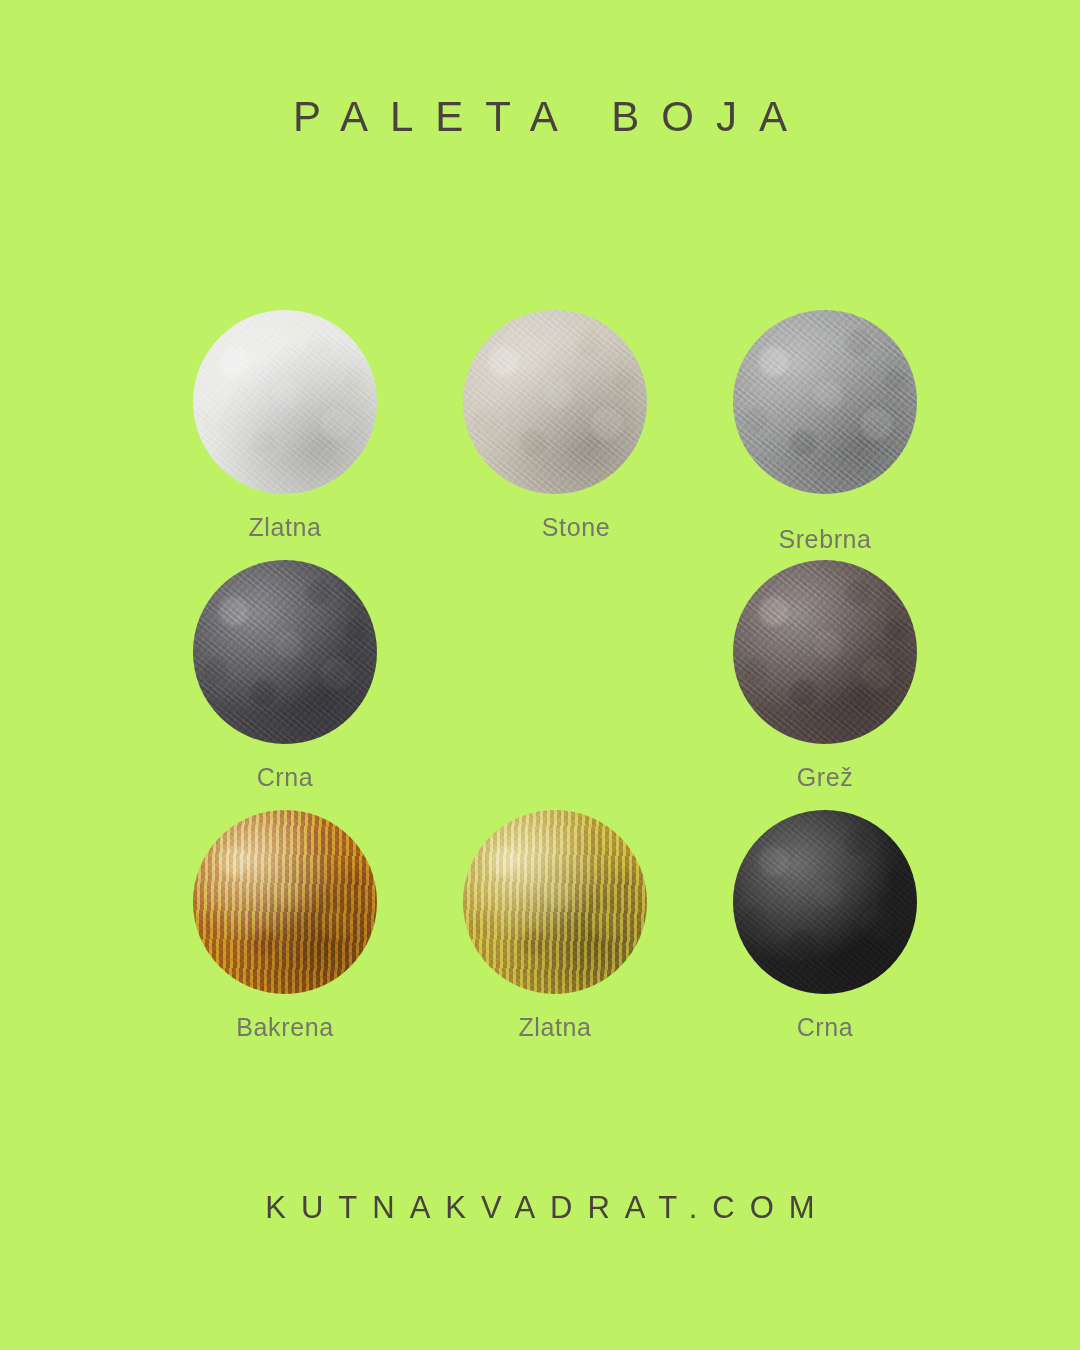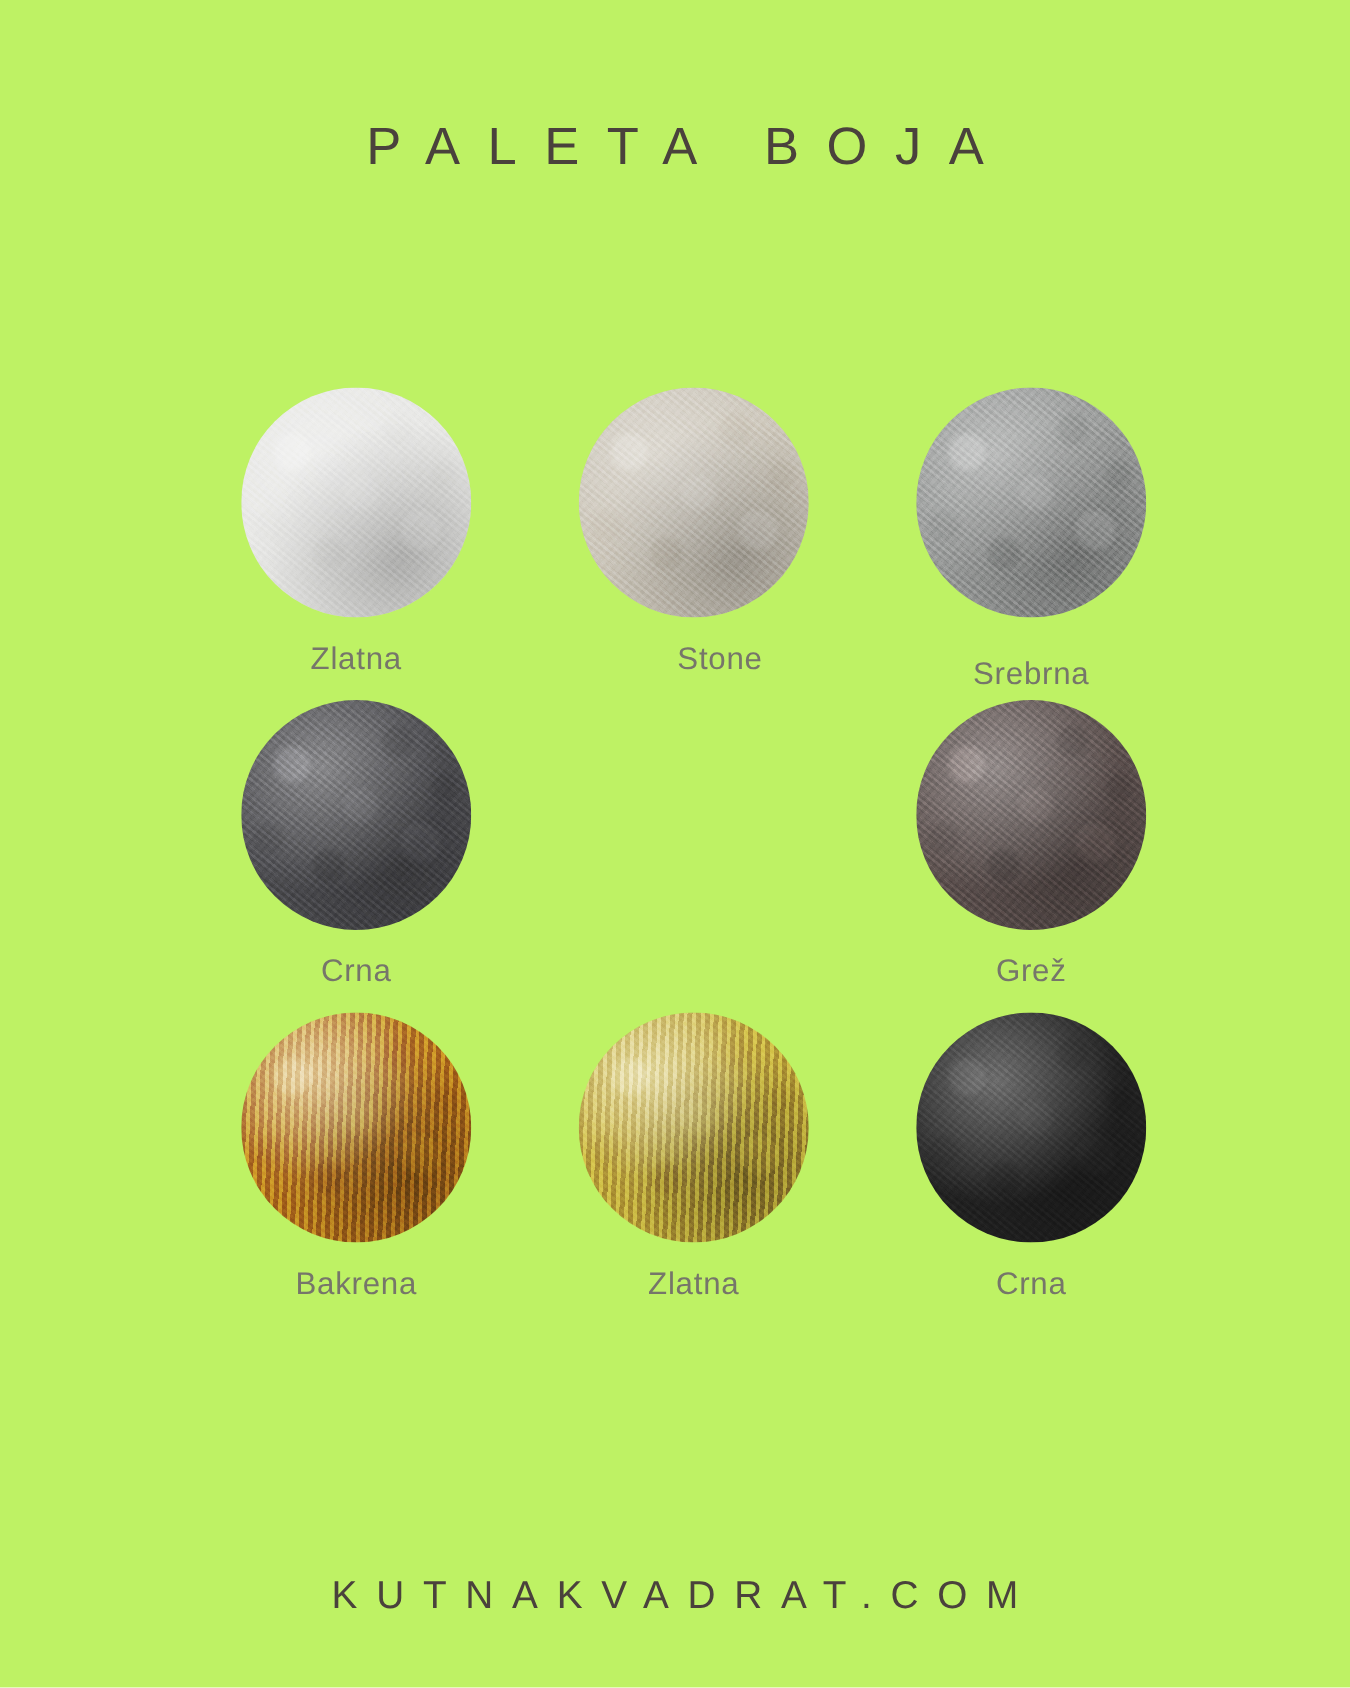--- a/index.html
+++ b/index.html
@@ -112,21 +112,21 @@
     letter-spacing: 0.6px;
     color: #76766a;
     line-height: 1.1;
     text-align: center;
     white-space: nowrap;
   }
 
   
   .footer-wrap {
     position: absolute;
-    top: 1260px;
+    top: 1192px;
     left: 0;
     width: 1080px;
     text-align: center;
   }
   .footer {
     display: inline-block;
     font-family: "Liberation Sans", sans-serif;
     font-weight: 300;
     font-size: 31px;
     letter-spacing: 15px;

